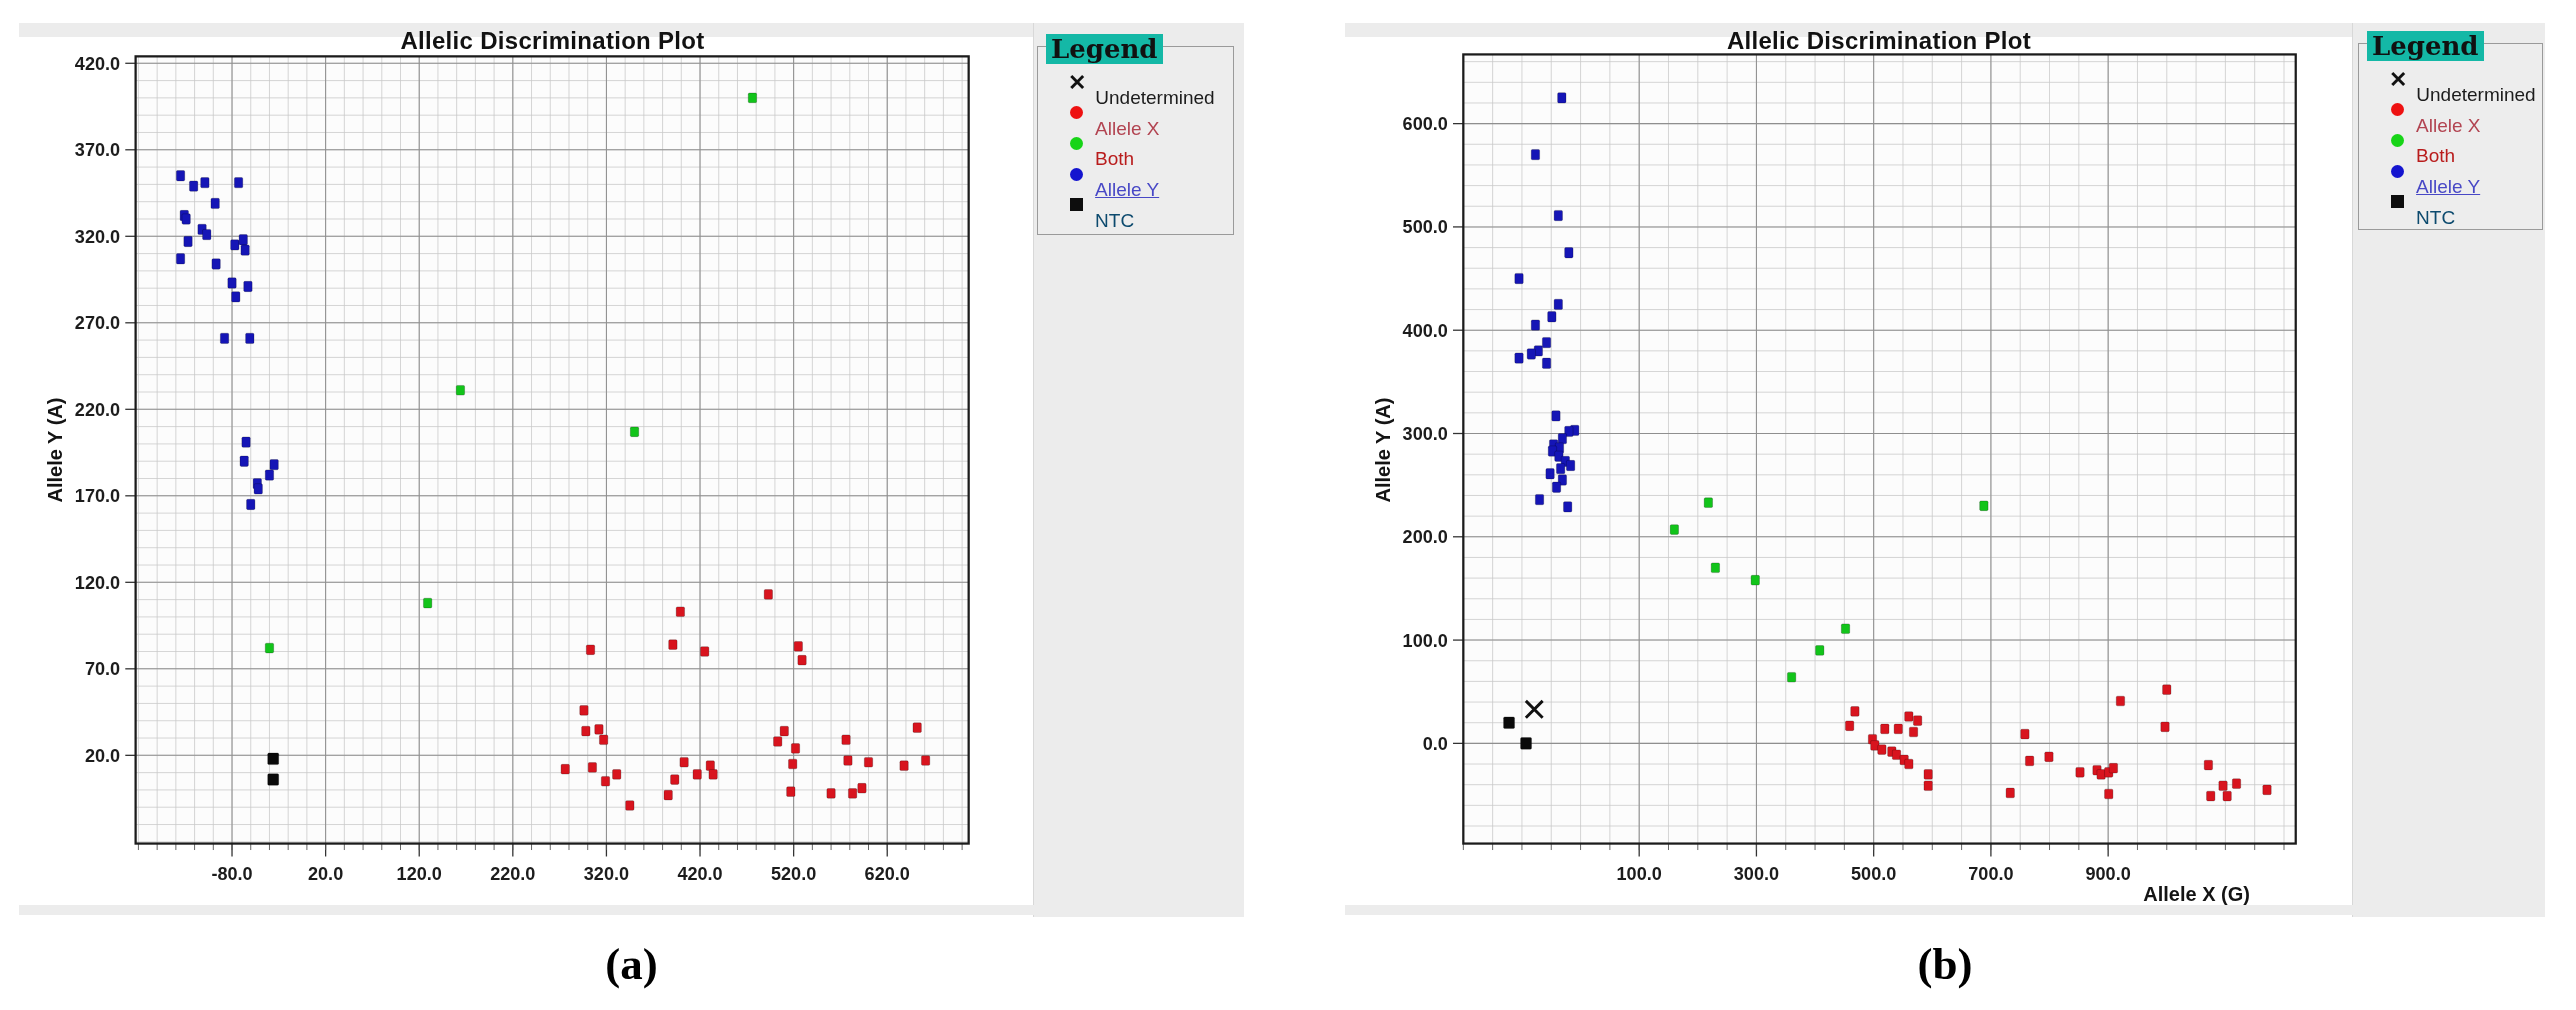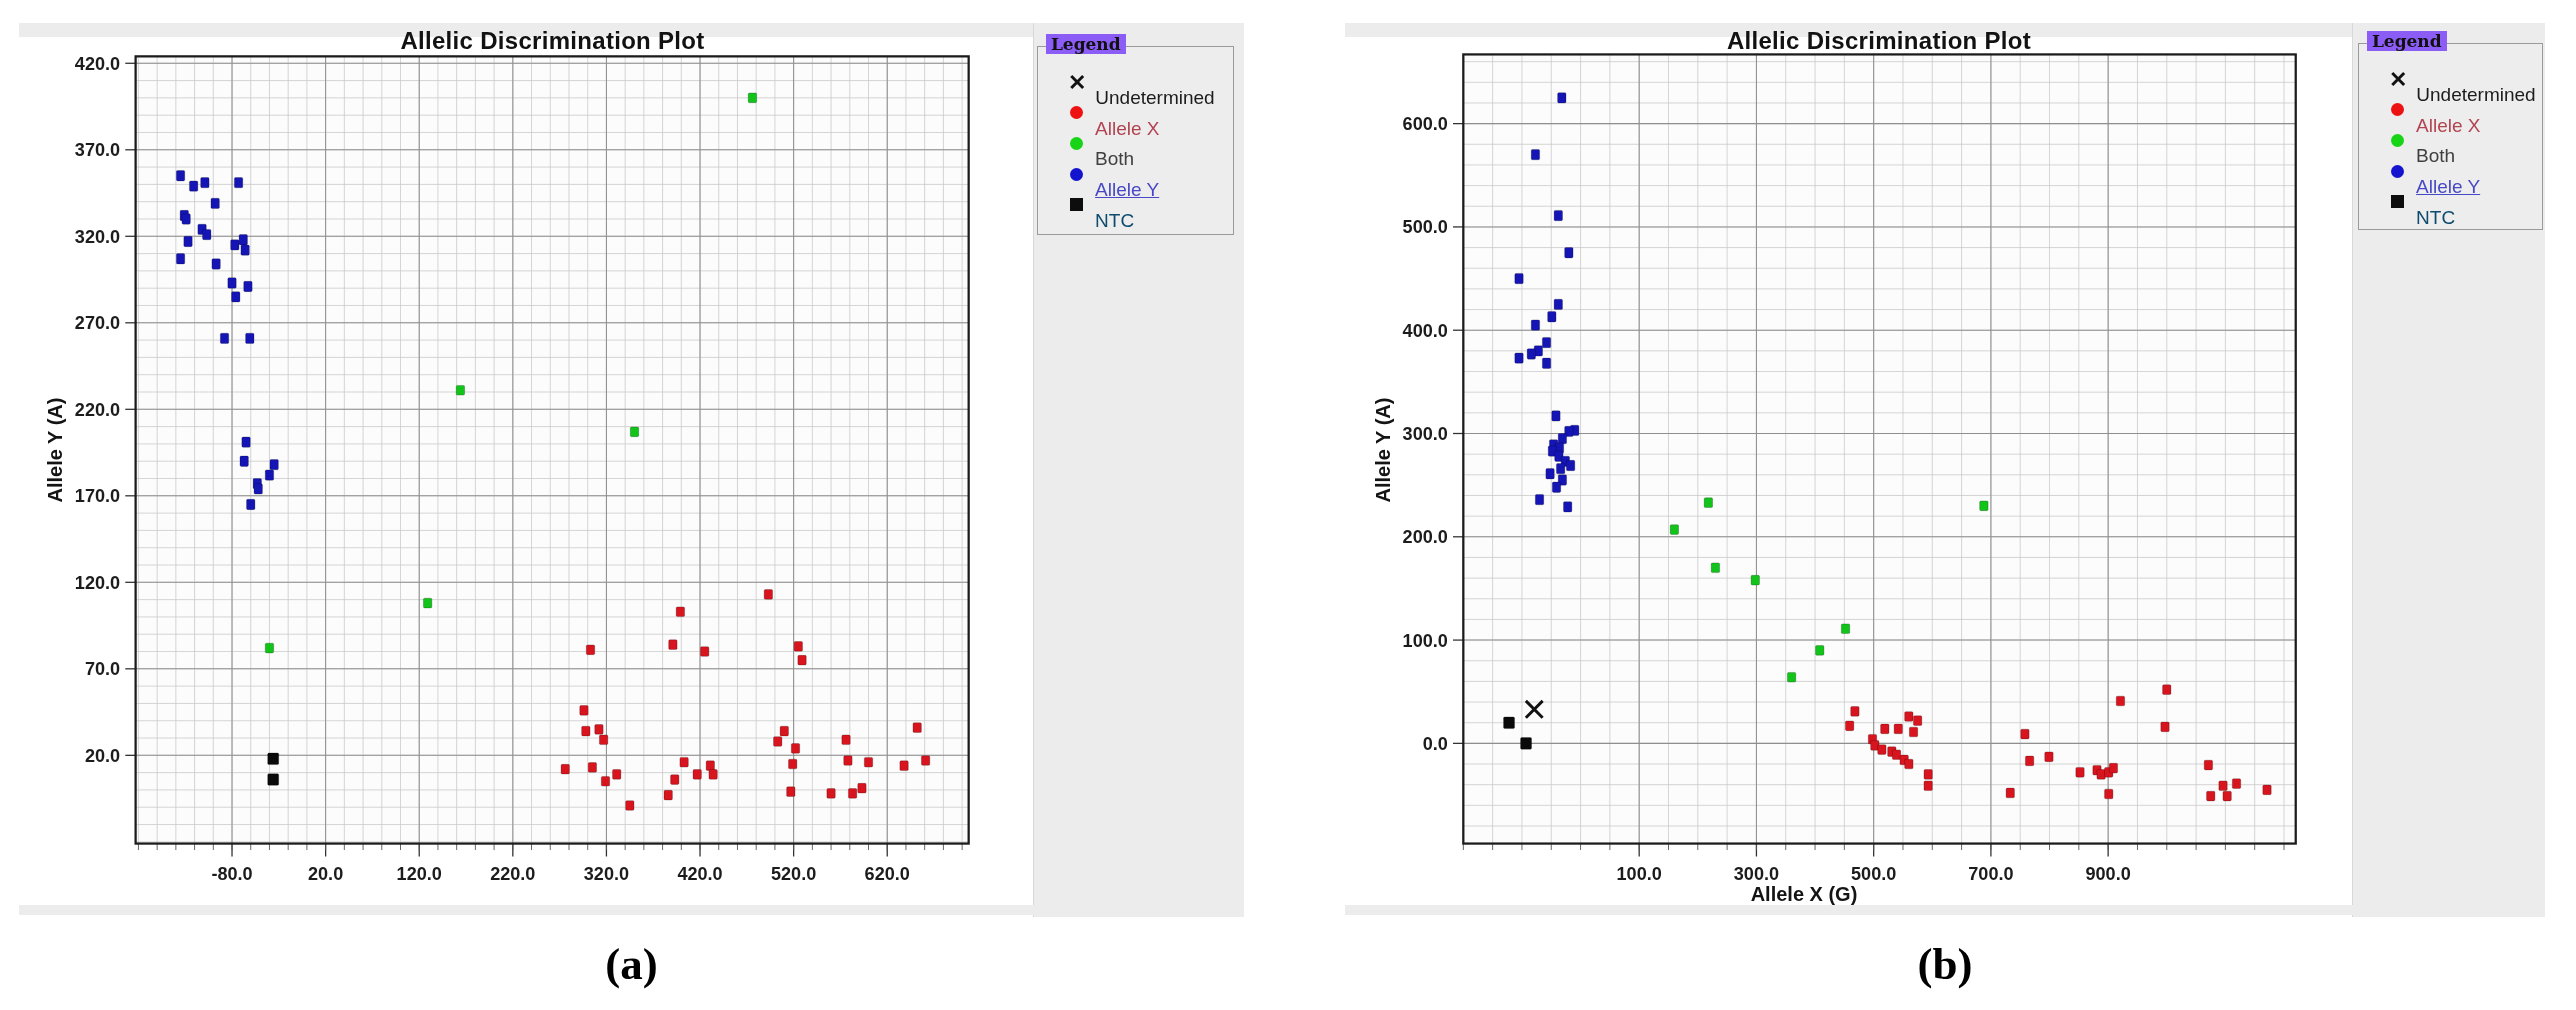--- a/index.html
+++ b/index.html
@@ -13,36 +13,36 @@
   #chart-canvas{position:absolute;left:0;top:0;z-index:2;}
   
   .plot-title{z-index:3;text-align:center;font-size:24px;font-weight:bold;color:#121212;letter-spacing:0.3px;}
   .axis-title-x{z-index:3;text-align:center;font-size:20px;font-weight:bold;color:#141414;}
   .axis-title-y{z-index:3;width:194px;height:26px;text-align:center;font-size:20px;font-weight:bold;color:#141414;
                 transform:rotate(-90deg);}
   .caption{z-index:3;text-align:center;font-size:45px;font-weight:bold;color:#000;
            font-family:"Liberation Serif",serif;}
   
   .legend-box{z-index:4;background:#ededed;border:0.6px solid #9a9a9a;}
-  .legend-title{position:absolute;top:-13px;left:7.7px;padding:0 5.2px;background:#8b5cf6;
-                font-family:"DejaVu Serif",serif;font-weight:bold;font-size:17px;color:#111;}
+  .legend-title{position:absolute;top:-13px;left:7.7px;padding:0 5.2px;background:#14b8a6;
+                font-family:"DejaVu Serif",serif;font-weight:bold;font-size:26px;color:#111;}
   .legend-items{position:absolute;left:30px;top:24.5px;right:5.2px;display:flex;flex-direction:column;gap:9.7px;}
   .legend-item{display:flex;align-items:center;gap:10.3px;height:21px;}
   .lm{display:inline-block;width:17px;text-align:center;flex:0 0 17px;}
   .lm-dot{width:13px;height:13px;border-radius:50%;flex:0 0 13px;margin:0 1.9px;}
   .lm-square{width:13px;height:13px;flex:0 0 13px;margin:0 1.9px;}
   .lm-x{font-size:22px;font-weight:bold;color:#111;line-height:17px;}
   .mk-red{background:#ee1111;}
   .mk-green{background:#17d417;}
   .mk-blue{background:#1414cf;}
   .mk-black{background:#0d0d0d;}
   .legend-label{font-size:19px;color:#222;margin-top:32px;}
   .lt-undet{color:#1c1c1c;}
   .lt-allele-x{color:#b24451;}
-  .lt-both{color:#404040;}
+  .lt-both{color:#b91c1c;}
   .lt-allele-y{color:#4848c6;text-decoration:underline;}
   .lt-ntc{color:#0c4a6e;}
   
   text.tick{font-family:"Liberation Sans",sans-serif;font-size:28px;font-weight:bold;fill:#1c1c1c;}
 </style>
 </head>
 <body>
 
 <div class="page">
 
@@ -550,21 +550,21 @@
       </div>
       <div class="legend-item">
         <span class="lm-square mk-black"></span>
         <span class="legend-label lt-ntc">NTC</span>
       </div>
     </div>
   </div>
 
   <div class="abs plot-title" style="left:1463px;top:27px;width:832px;">Allelic Discrimination Plot</div>
   <div class="abs axis-title-y" style="left:1288px;top:437px;">Allele Y (A)</div>
-  <div class="abs axis-title-x" style="left:1388px;top:883px;width:832px;">Allele X (G)</div>
+  <div class="abs axis-title-x" style="left:1418px;top:883px;width:832px;text-align:right;">Allele X (G)</div>
   <div class="abs caption" style="left:1345px;top:938px;width:1200px;">(b)</div>
 
   <div class="abs legend-box" style="left:2358px;top:43px;width:183px;height:185px;">
     <div class="legend-title">Legend</div>
     <div class="legend-items">
       <div class="legend-item">
         <span class="lm lm-x">✕</span>
         <span class="legend-label lt-undet">Undetermined</span>
       </div>
       <div class="legend-item">

